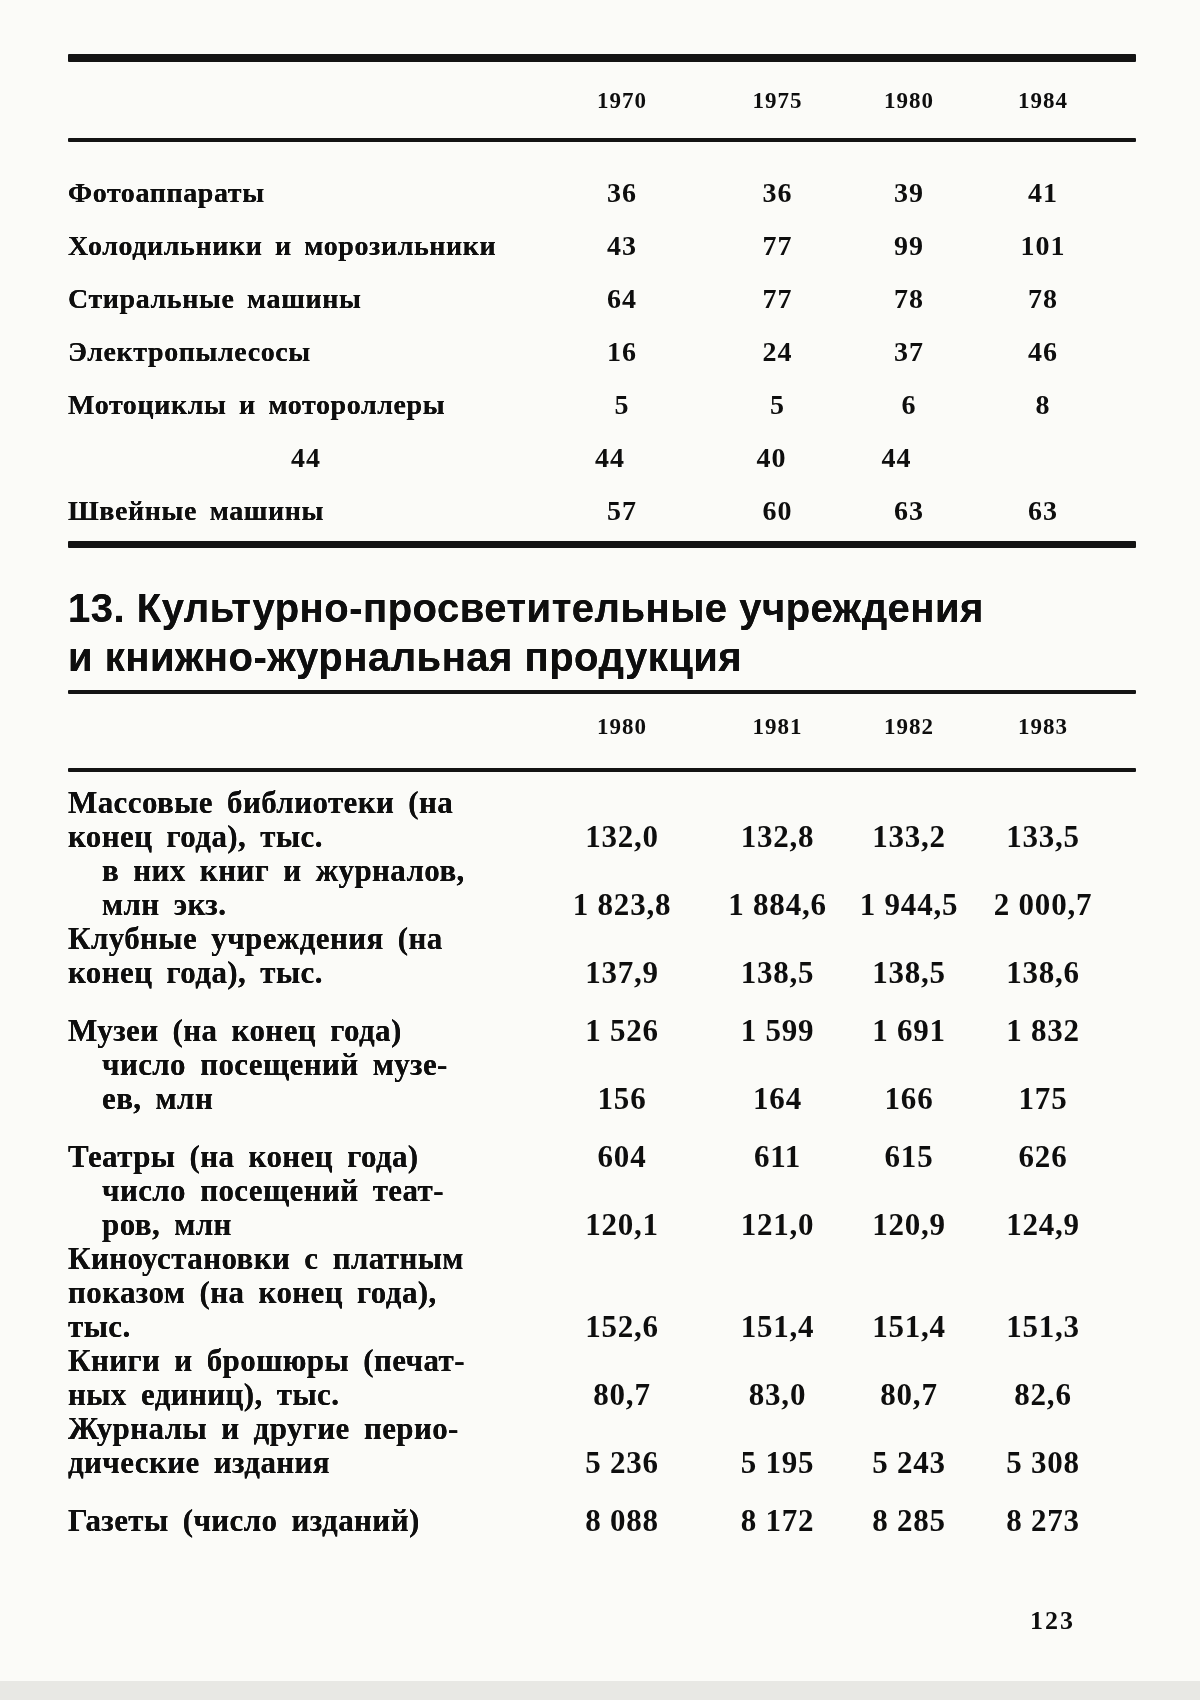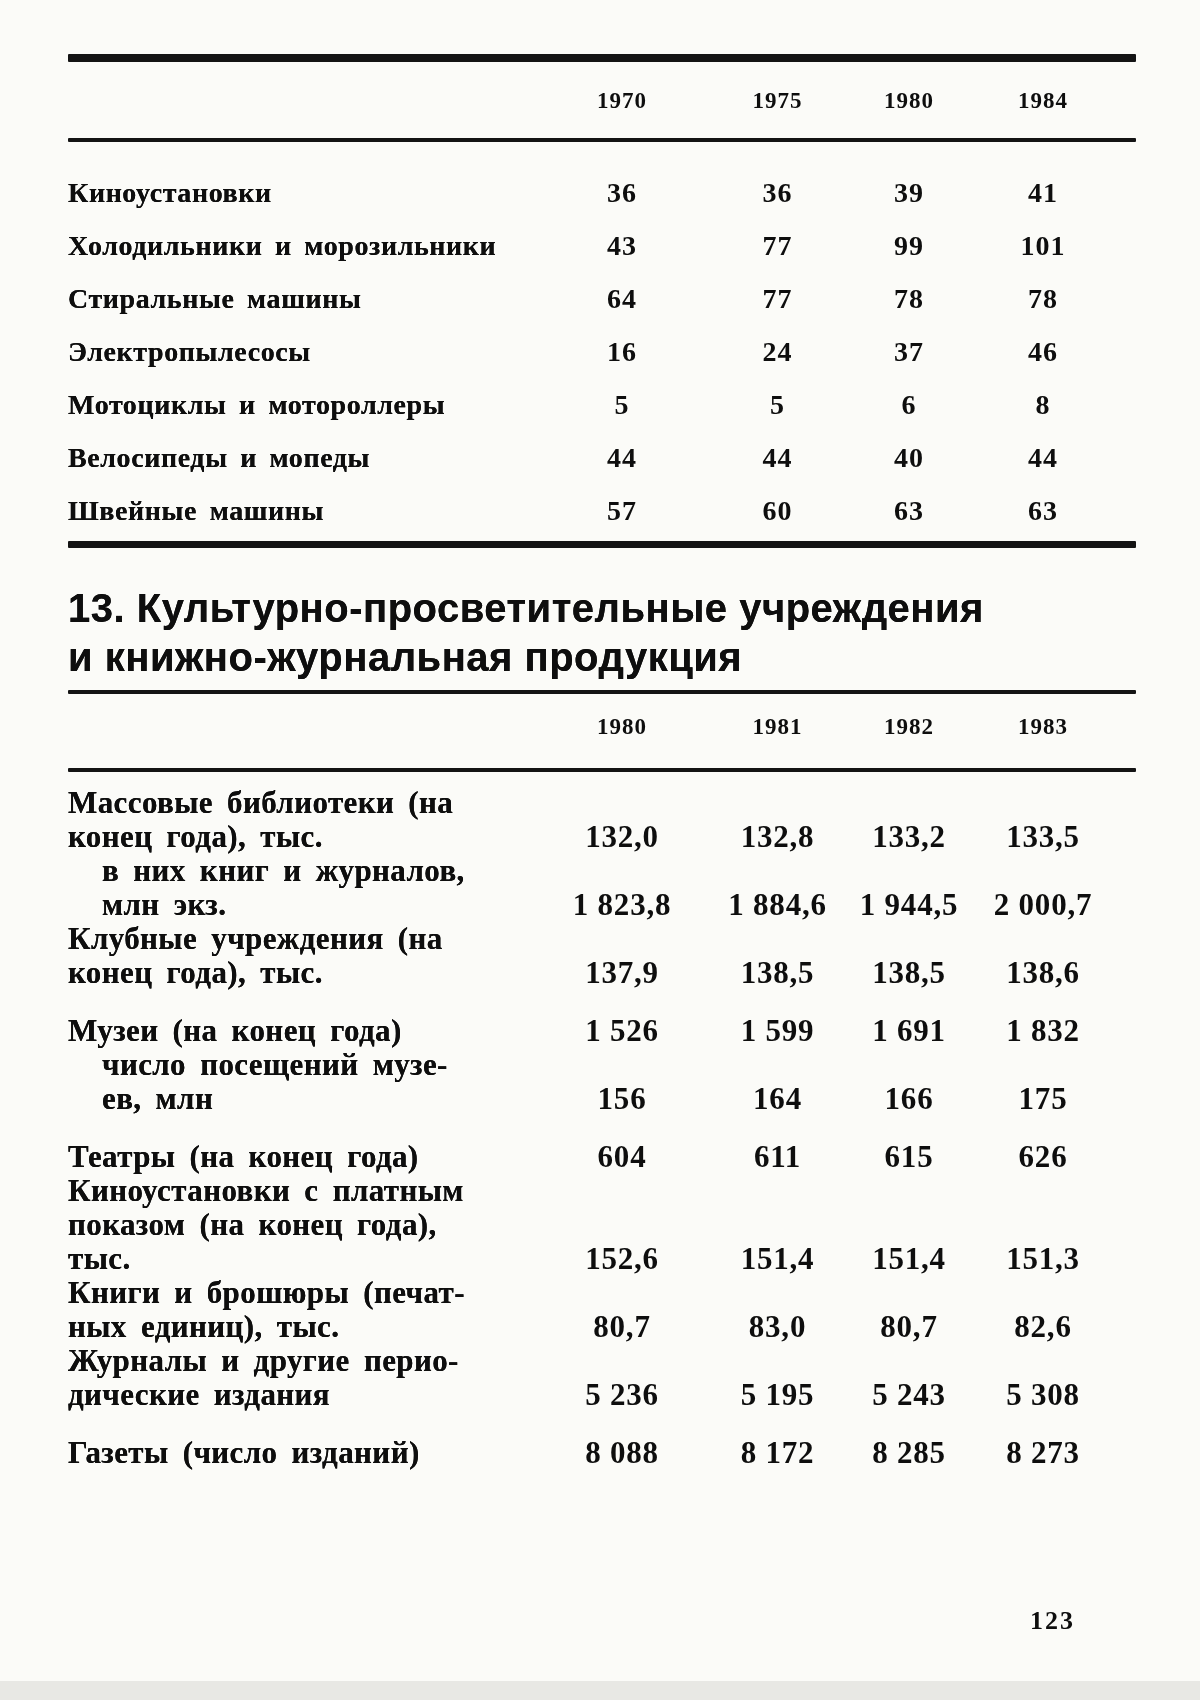--- a/index.html
+++ b/index.html
@@ -76,21 +76,21 @@
       <div class="year c1">1970</div>
       <div class="year c2">1975</div>
       <div class="year">1980</div>
       <div class="year c4">1984</div>
     </div>
 
     <div class="rule rule-mid"></div>
 
     <div class="t1-body">
       <div class="grid t1-row">
-        <div class="t1-label">Киноустановки</div>
+        <div class="t1-label">Фотоаппараты</div>
         <div class="t1-num num c1">36</div>
         <div class="t1-num num c2">36</div>
         <div class="t1-num num">39</div>
         <div class="t1-num num c4">41</div>
       </div>
       <div class="grid t1-row">
         <div class="t1-label">Холодильники и морозильники</div>
         <div class="t1-num num c1">43</div>
         <div class="t1-num num c2">77</div>
         <div class="t1-num num">99</div>
@@ -111,21 +111,20 @@
         <div class="t1-num num c4">46</div>
       </div>
       <div class="grid t1-row">
         <div class="t1-label">Мотоциклы и мотороллеры</div>
         <div class="t1-num num c1">5</div>
         <div class="t1-num num c2">5</div>
         <div class="t1-num num">6</div>
         <div class="t1-num num c4">8</div>
       </div>
       <div class="grid t1-row">
-        <div class="t1-label">Велосипеды и мопеды</div>
         <div class="t1-num num c1">44</div>
         <div class="t1-num num c2">44</div>
         <div class="t1-num num">40</div>
         <div class="t1-num num c4">44</div>
       </div>
       <div class="grid t1-row">
         <div class="t1-label">Швейные машины</div>
         <div class="t1-num num c1">57</div>
         <div class="t1-num num c2">60</div>
         <div class="t1-num num">63</div>
@@ -189,20 +188,28 @@
         <div class="t2-num num c2">164</div>
         <div class="t2-num num">166</div>
         <div class="t2-num num c4">175</div>
       </div>
       <div class="grid t2-row">
         <div class="t2-label">Театры (на конец года)</div>
         <div class="t2-num num c1">604</div>
         <div class="t2-num num c2">611</div>
         <div class="t2-num num">615</div>
         <div class="t2-num num c4">626</div>
+      </div>
+      <div class="grid t2-row">
+        <div class="t2-label indent">число посещений теат-
+ров, млн</div>
+        <div class="t2-num num c1">120,1</div>
+        <div class="t2-num num c2">121,0</div>
+        <div class="t2-num num">120,9</div>
+        <div class="t2-num num c4">124,9</div>
       </div>
       <div class="grid t2-row">
         <div class="t2-label">Киноустановки с платным
 показом (на конец года),
 тыс.</div>
         <div class="t2-num num c1">152,6</div>
         <div class="t2-num num c2">151,4</div>
         <div class="t2-num num">151,4</div>
         <div class="t2-num num c4">151,3</div>
       </div>

